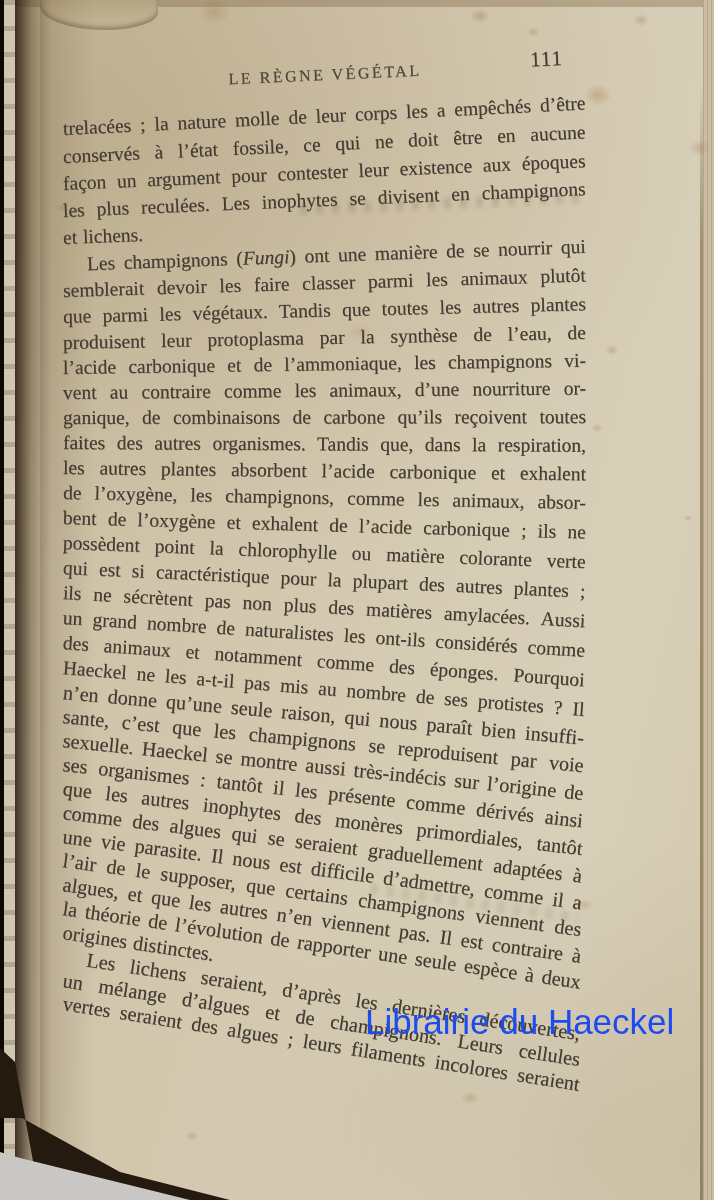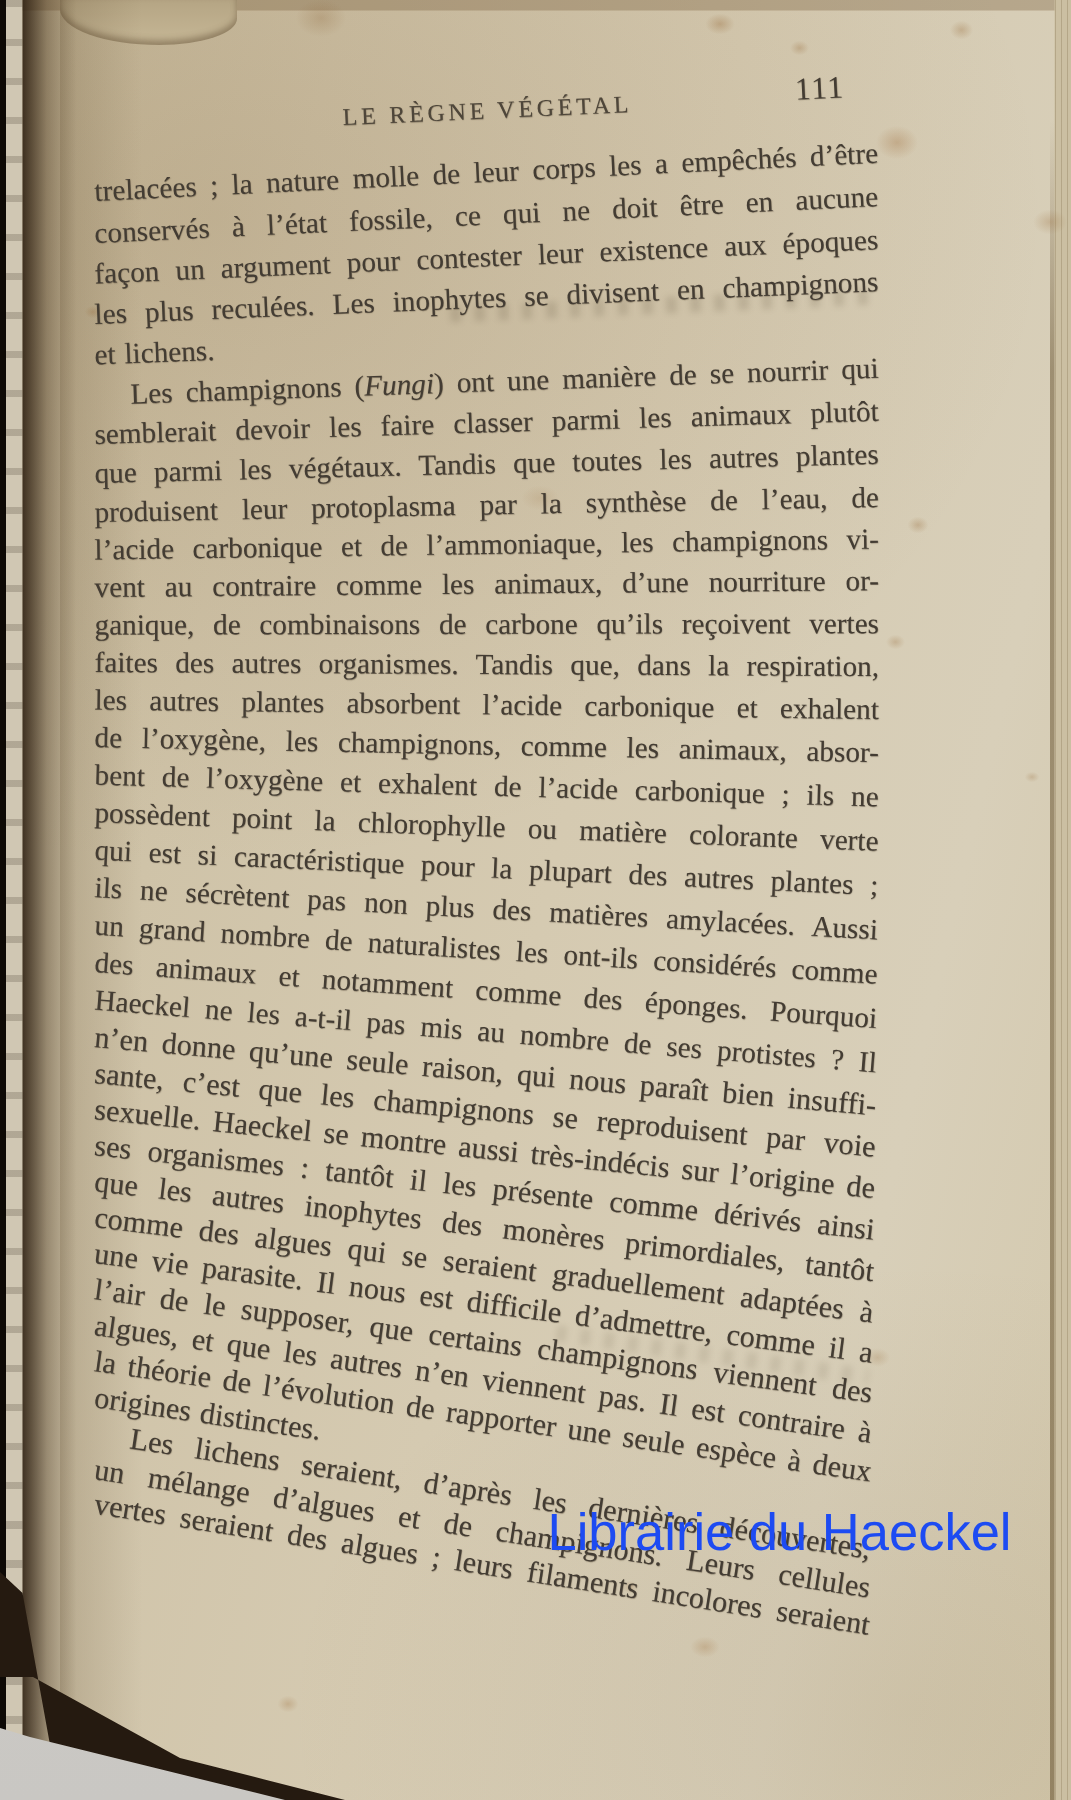--- a/index.html
+++ b/index.html
@@ -103,21 +103,21 @@
   <div class="ln ink" style="top:146px;--r:-2.7deg">conservés à l’état fossile, ce qui ne doit être en aucune</div>
   <div class="ln ink" style="top:173px;--r:-2.5deg">façon un argument pour contester leur existence aux époques</div>
   <div class="ln ink" style="top:200px;--r:-2.4deg">les plus reculées. Les inophytes se divisent en champignons</div>
   <div class="ln ink end" style="top:227px;--r:-2.2deg">et lichens.</div>
   <div class="ln ink ind" style="top:254px;--r:-2deg"><span>Les champignons (</span><span style="font-style: italic;">Fungi</span><span>) ont une manière de se nourrir qui</span></div>
   <div class="ln ink" style="top:280px;--r:-1.7deg">semblerait devoir les faire classer parmi les animaux plutôt</div>
   <div class="ln ink" style="top:306px;--r:-1.4deg">que parmi les végétaux. Tandis que toutes les autres plantes</div>
   <div class="ln ink" style="top:332px;--r:-1.1deg">produisent leur protoplasma par la synthèse de l’eau, de</div>
   <div class="ln ink" style="top:357px;--r:-0.8deg">l’acide carbonique et de l’ammoniaque, les champignons vi-</div>
   <div class="ln ink" style="top:382px;--r:-0.5deg">vent au contraire comme les animaux, d’une nourriture or-</div>
-  <div class="ln ink" style="top:407px;--r:-0.1deg">ganique, de combinaisons de carbone qu’ils reçoivent vertes</div>
+  <div class="ln ink" style="top:407px;--r:-0.1deg">ganique, de combinaisons de carbone qu’ils reçoivent toutes</div>
   <div class="ln ink" style="top:432px;--r:0.3deg">faites des autres organismes. Tandis que, dans la respiration,</div>
   <div class="ln ink" style="top:457px;--r:0.7deg">les autres plantes absorbent l’acide carbonique et exhalent</div>
   <div class="ln ink" style="top:482px;--r:1.1deg">de l’oxygène, les champignons, comme les animaux, absor-</div>
   <div class="ln ink" style="top:507px;--r:1.6deg">bent de l’oxygène et exhalent de l’acide carbonique ; ils ne</div>
   <div class="ln ink" style="top:532px;--r:2.1deg">possèdent point la chlorophylle ou matière colorante verte</div>
   <div class="ln ink" style="top:557px;--r:2.6deg">qui est si caractéristique pour la plupart des autres plantes ;</div>
   <div class="ln ink" style="top:582px;--r:3.1deg">ils ne sécrètent pas non plus des matières amylacées. Aussi</div>
   <div class="ln ink" style="top:607px;--r:3.6deg">un grand nombre de naturalistes les ont-ils considérés comme</div>
   <div class="ln ink" style="top:632px;--r:4.1deg">des animaux et notamment comme des éponges. Pourquoi</div>
   <div class="ln ink" style="top:657px;--r:4.6deg">Haeckel ne les a-t-il pas mis au nombre de ses protistes ? Il</div>

